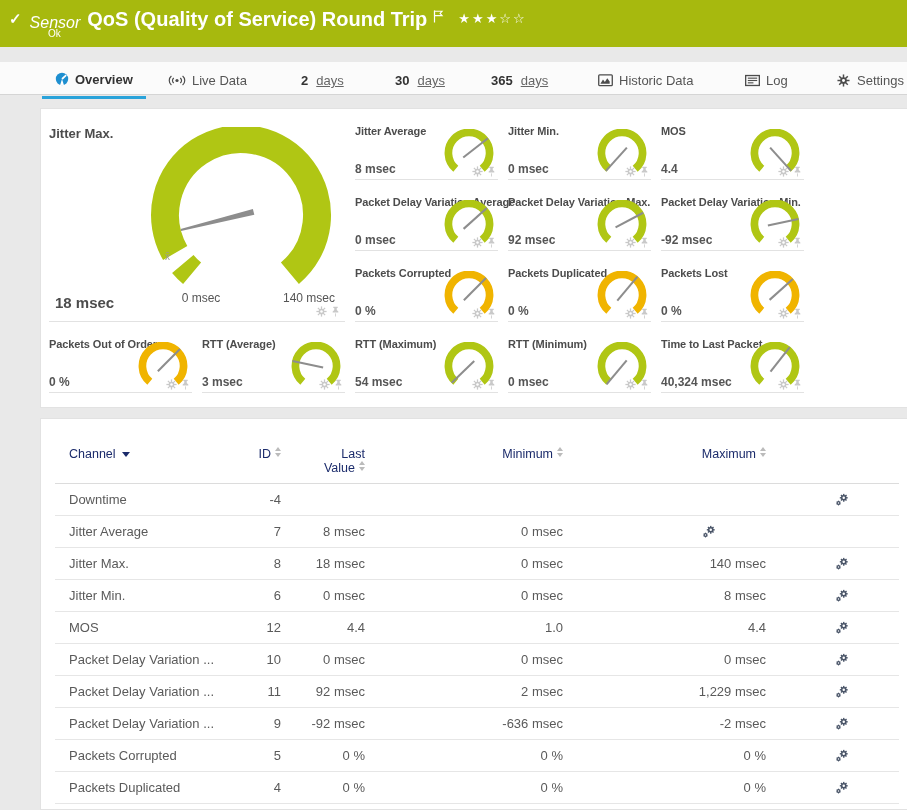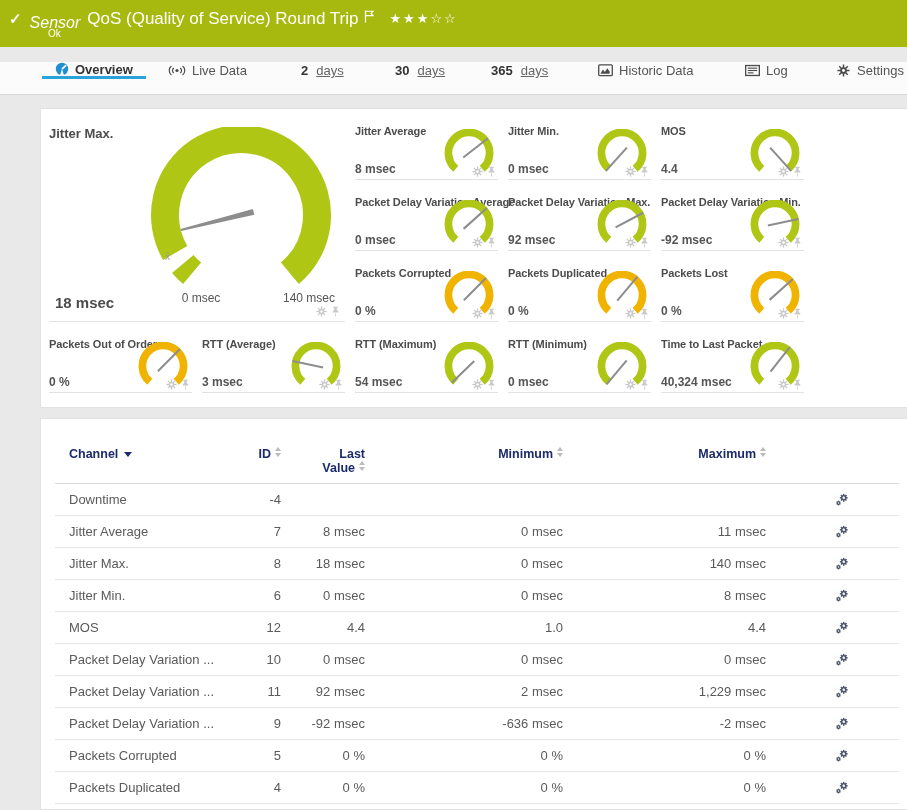--- a/index.html
+++ b/index.html
@@ -6,27 +6,27 @@
   body{
     width:907px;height:810px;overflow:hidden;position:relative;
     background:#e9e9e9;font-family:"Liberation Sans",sans-serif;
     -webkit-font-smoothing:antialiased;
   }
   
   .topbar{position:absolute;left:0;top:0;width:907px;height:47px;background:#a7b90e;color:#fff;}
   .topbar .row1{display:flex;align-items:center;padding:6px 0 0 9px;}
   .check{font-size:15px;font-weight:700;margin-right:8px;}
   .kind{font-style:italic;font-size:16px;margin-right:7px;margin-top:8px;}
-  .title{font-weight:400;font-size:17px;}
+  .title{font-weight:700;font-size:20px;}
   .flagicon{width:11px;height:13px;margin:-6px 0 0 6px;color:#fff;}
   .stars{font-size:13px;letter-spacing:2px;margin-left:14px;margin-top:-2px;}
   .statusok{position:absolute;left:48px;top:28px;font-size:10px;color:#fff;}
   
   .tabbar{position:absolute;left:0;top:62px;width:907px;height:33px;background:#fbfbfb;border-bottom:1px solid #d5d5d5;box-sizing:border-box;}
-  .tab{position:absolute;top:0;height:17px;display:flex;align-items:center;gap:6px;font-size:13px;color:#555;cursor:pointer;white-space:nowrap;}
+  .tab{position:absolute;top:0;height:37px;display:flex;align-items:center;gap:6px;font-size:13px;color:#555;cursor:pointer;white-space:nowrap;}
   .tab .ticon{width:15px;height:13px;color:#4c4c4c;flex:0 0 auto;}
   .tab.active{color:#333;font-weight:700;border-bottom:3px solid #2aa3da;box-sizing:border-box;padding:0 13px;}
   .tab.active .ticon{width:14px;height:14px;color:#1e8fd0;}
   .tab .num{font-weight:700;color:#333;}
   .tab .unit{color:#666;margin-left:2px;text-decoration:underline;}
   .gearc{color:#55503e;}
   
   .panel{position:absolute;left:40px;width:874px;background:#fff;border:1px solid #e2e2e2;box-sizing:border-box;}
   .panel.gaugepanel{top:108px;height:300px;}
   .panel.tablepanel{top:418px;height:392px;}
@@ -49,21 +49,21 @@
   .big-arc{fill:none;stroke:#b0c614;stroke-width:28;}
   .mean-mark{font-size:10px;fill:#9a9a9a;}
   .big-value{position:absolute;left:6px;bottom:10px;font-size:15px;font-weight:700;color:#4c4c4c;}
   .scale-lab{position:absolute;bottom:16px;width:64px;text-align:center;font-size:12px;color:#555;}
   .scale-lab.s0{left:120px;}
   .scale-lab.s1{left:228px;}
   .tile-big .tile-icons{bottom:4px;right:4px;}
   
   .twrap{margin:0 14px;}
   .thead{display:grid;grid-template-columns:150px 62px 84px 198px 203px 1fr;padding:28px 0 8px 14px;border-bottom:1px solid #dcdcdc;align-items:start;
-         font-size:12.5px;font-weight:700;color:#1b2b6b;}
+         font-size:12.5px;font-weight:400;color:#1b2b6b;}
   .thead .hc{cursor:pointer;}
   .hr{text-align:right;}
   .trow{display:grid;grid-template-columns:150px 62px 84px 198px 203px 1fr;padding-left:14px;height:31px;align-items:center;border-bottom:1px solid #e6e6e6;
         font-size:13px;color:#5a5a5a;cursor:pointer;}
   .trow:first-of-type{height:38px;}
   .tr-right{text-align:right;}
   .actioncell{display:flex;justify-content:flex-end;padding-right:50px;}
   .actioncell svg{width:14px;height:14px;color:#4a5568;cursor:pointer;}
   .sort{display:inline-block;margin-left:4px;vertical-align:1px;}
   .sort b,.sort i{display:block;width:0;height:0;border-left:3.5px solid transparent;border-right:3.5px solid transparent;}
@@ -511,21 +511,20 @@
           <svg>
             <use href="#ic-gears"></use>
           </svg>
         </div>
     </div>
     <div class="trow">
       <div>Jitter Average</div>
       <div class="tr-right">7</div>
       <div class="tr-right">8 msec</div>
       <div class="tr-right">0 msec</div>
-      <div class="tr-right">11 msec</div>
       <div class="actioncell">
           <svg>
             <use href="#ic-gears"></use>
           </svg>
         </div>
     </div>
     <div class="trow">
       <div>Jitter Max.</div>
       <div class="tr-right">8</div>
       <div class="tr-right">18 msec</div>

